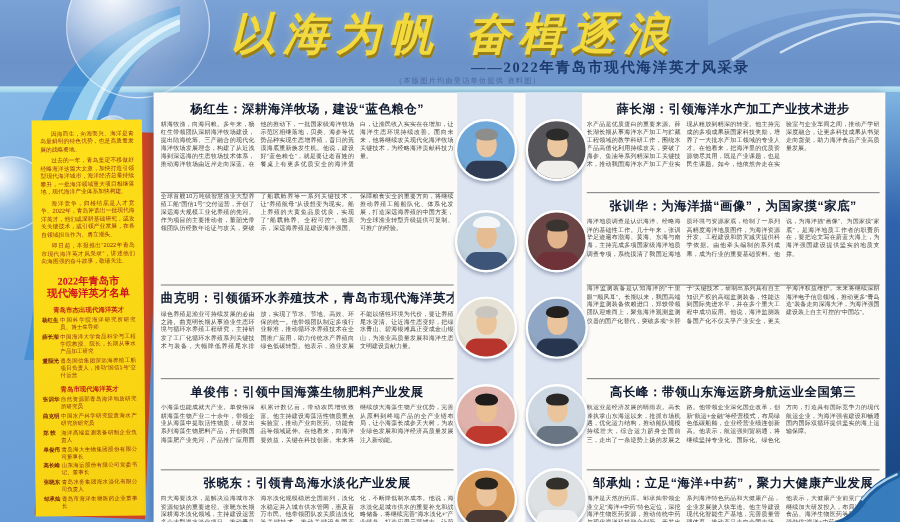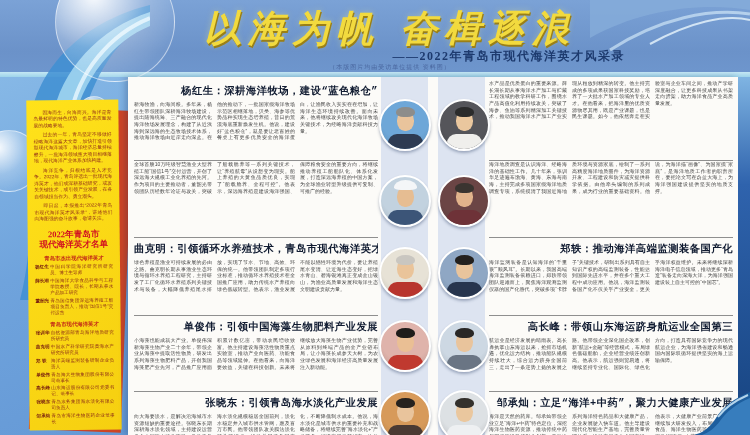--- a/index.html
+++ b/index.html
@@ -2,21 +2,21 @@
 <html><head>
 <meta charset="utf-8">
 <style>
   html,body{margin:0;padding:0;background:#222;}
   .stage{position:relative;width:750px;height:435px;overflow:hidden;
          font-family:"Liberation Sans",sans-serif;
          background:linear-gradient(160deg,#8fc0ea 0%,#6fa3dc 40%,#5a8ed0 100%);}
   
   .banner{position:absolute;left:0;top:0;width:750px;height:73px;
           background:linear-gradient(180deg,#7ba2d6 0%,#6b92c9 70%,#6e96cd 100%);}
-  .banner-title{position:absolute;left:155px;top:4px;width:470px;text-align:center;
+  .banner-title{position:absolute;left:143px;top:4px;width:470px;text-align:center;
                 font-family:"DejaVu Serif",serif;font-style:italic;font-weight:bold;
                 font-size:37px;letter-spacing:7px;color:#f2da3e;
                 text-shadow:1px 2px 0 #9a7f17,0 0 6px rgba(255,240,120,.35);}
   .banner-sub{position:absolute;left:155px;top:48px;width:470px;text-align:right;
               font-family:"Liberation Serif",serif;font-weight:bold;
               font-size:12px;letter-spacing:1.5px;color:#1d3a6e;}
   .banner-byline{position:absolute;left:155px;top:63px;width:470px;text-align:center;
                  font-size:6px;color:#4a679f;letter-spacing:1px;}
   .cyan-line{position:absolute;left:0;top:72px;width:750px;height:5px;
              background:linear-gradient(180deg,#c4e7f4,#9ed4ea);}
@@ -52,22 +52,22 @@
   
   .page{position:absolute;left:128px;top:77px;width:610px;height:358px;
         background:#fcfbf8;box-shadow:-3px 0 6px rgba(20,40,80,.25);}
   .gutter-strip{position:absolute;top:0;width:47px;height:358px;background:#dde4f1;}
   .gs1{left:253px;} .gs2{left:310px;}
   .col{position:absolute;top:3px;width:244px;}
   .col-left{left:6px;} .col-right{left:361px;}
   .article{position:relative;overflow:hidden;box-sizing:border-box;}
   .article + .article{border-top:1px solid #8f8f8f;}
   .r1{height:80px;} .r2{height:77px;} .r3{height:78px;} .r4{height:76px;} .r5{height:56px;}
-  .article h3{margin:4px 0 3px 0;text-align:right;
-              font-family:Liberation Mono, monospace;font-weight:bold;
+  .article h3{margin:4px 0 3px 0;text-align:center;
+              font-family:Liberation Sans, sans-serif;font-weight:bold;
               font-size:10.3px;color:#101b31;letter-spacing:.5px;white-space:nowrap;}
   .article .body{column-count:3;column-gap:5px;font-size:5px;line-height:1.34;
                  color:#454545;text-align:justify;text-justify:inter-ideograph;
                  height:calc(100% - 22px);overflow:hidden;}
   
   .photo{position:absolute;width:52px;height:52px;border-radius:50%;
          border:2px solid #fff;box-sizing:border-box;overflow:hidden;z-index:3;
          background:radial-gradient(circle at 50% 32%,var(--bg),var(--bg) 60%,rgba(0,0,0,.18)),var(--bg);
          box-shadow:0 2px 3px rgba(30,50,90,.35);}
   .photo .hd{position:absolute;left:16px;top:9px;width:17px;height:21px;
@@ -191,27 +191,28 @@
         <div class="body">小海藻也能成就大产业。单俊伟深耕海藻生物产业二十余年，带领企业从海藻中提取活性物质，研发出系列海藻生物肥料产品，开创我国海藻肥产业先河，产品推广应用面积累计数亿亩，带动农民增收致富。他主持建设海藻活性物质重点实验室，推动产业向医药、功能食品等领域延伸。在他看来，向海洋要效益，关键在科技创新。未来将继续放大海藻生物产业优势，完善从原料到终端产品的全产业链布局，让小海藻长成参天大树，为农业绿色发展和海洋经济高质量发展注入新动能。</div>
       </div>
       <div class="article r5">
         <h3>张晓东：引领青岛海水淡化产业发展</h3>
         <div class="body">向大海要淡水，是解决沿海城市水资源短缺的重要途径。张晓东长期深耕海水淡化领域，主持建设运营多个大型海水淡化项目，推动青岛海水淡化规模稳居全国前列，淡化水稳定并入城市供水管网，惠及百万市民。他带领团队攻关膜法淡化等关键技术，推动关键设备国产化，不断降低制水成本。他说，海水淡化是城市供水的重要补充和战略储备，将继续完善“海水淡化+”产业链条，打造应用示范城市，让蔚蓝大海成为城市永不枯竭的“水龙头”。</div>
       </div>
     </div>
 
     <div class="col col-right">
       <div class="article r1">
+        <h3>薛长湖：引领海洋水产加工产业技术进步</h3>
         <div class="body">水产品是优质蛋白的重要来源。薛长湖长期从事海洋水产加工与贮藏工程领域的教学科研工作，围绕水产品高值化利用持续攻关，突破了海参、鱼油等系列精深加工关键技术，推动我国海洋水产加工产业实现从粗放到精深的转变。他主持完成的多项成果获国家科技奖励，培养了一大批水产加工领域的专业人才。在他看来，把海洋里的优质资源物尽其用，既是产业课题，也是民生课题。如今，他依然奔走在实验室与企业车间之间，推动产学研深度融合，让更多科技成果从书架走向货架，助力海洋食品产业高质量发展。</div>
       </div>
       <div class="article r2">
+        <h3>张训华：为海洋描“画像”，为国家摸“家底”</h3>
         <div class="body">海洋地质调查是认识海洋、经略海洋的基础性工作。几十年来，张训华足迹遍布渤海、黄海、东海与南海，主持完成多项国家级海洋地质调查专项，系统摸清了我国近海地质环境与资源家底，绘制了一系列高精度海洋地质图件，为海洋资源开发、工程建设和防灾减灾提供科学依据。由他牵头编制的系列成果，成为行业的重要基础资料。他说，为海洋描“画像”、为国家摸“家底”，是海洋地质工作者的职责所在，要把论文写在蔚蓝大海上，为海洋强国建设提供坚实的地质支撑。</div>
       </div>
       <div class="article r3">
-        <h3>郑轶：推动海洋高端监测装备国产化</h3>
         <div class="body">海洋监测装备是认知海洋的“千里眼”“顺风耳”。长期以来，我国高端海洋监测装备依赖进口，郑轶带领团队迎难而上，聚焦海洋观测监测仪器的国产化替代，突破多项“卡脖子”关键技术，研制出系列具有自主知识产权的高端监测装备，性能达到国际先进水平，并在多个重大工程中成功应用。他说，海洋监测装备国产化不仅关乎产业安全，更关乎海洋权益维护。未来将继续深耕海洋电子信息领域，推动更多“青岛造”装备走向深海大洋，为海洋强国建设装上自主可控的“中国芯”。</div>
       </div>
       <div class="article r4">
         <h3>高长峰：带领山东海运跻身航运业全国第三</h3>
         <div class="body">航运业是经济发展的晴雨表。高长峰执掌山东海运以来，抢抓市场机遇，优化运力结构，推动船队规模持续壮大，综合运力跻身全国前三，走出了一条逆势上扬的发展之路。他带领企业深化国企改革，创新“航运+金融”等经营模式，布局绿色低碳船舶，企业经营业绩连创新高。他表示，航运强则贸易通，将继续坚持专业化、国际化、绿色化方向，打造具有国际竞争力的现代航运企业，为海洋强省建设和畅通国内国际双循环提供坚实的海上运输保障。</div>
       </div>
       <div class="article r5">
         <h3>邹承灿：立足“海洋+中药”，聚力大健康产业发展</h3>
         <div class="body">海洋是天然的药库。邹承灿带领企业立足“海洋+中药”特色定位，深挖海洋生物医药资源，推动传统中药与现代海洋科技融合创新，开发出系列海洋特色药品和大健康产品，企业发展驶入快车道。他主导建设现代化智能生产基地，完善质量管理体系，推动产品走向全国市场。他表示，大健康产业前景广阔，将继续加大研发投入，布局海洋功能食品、海洋生物医药等新赛道，做强做优“海洋+中药”特色品牌，为人民群众健康和海洋经济发展贡献企业力量。</div>
       </div>

